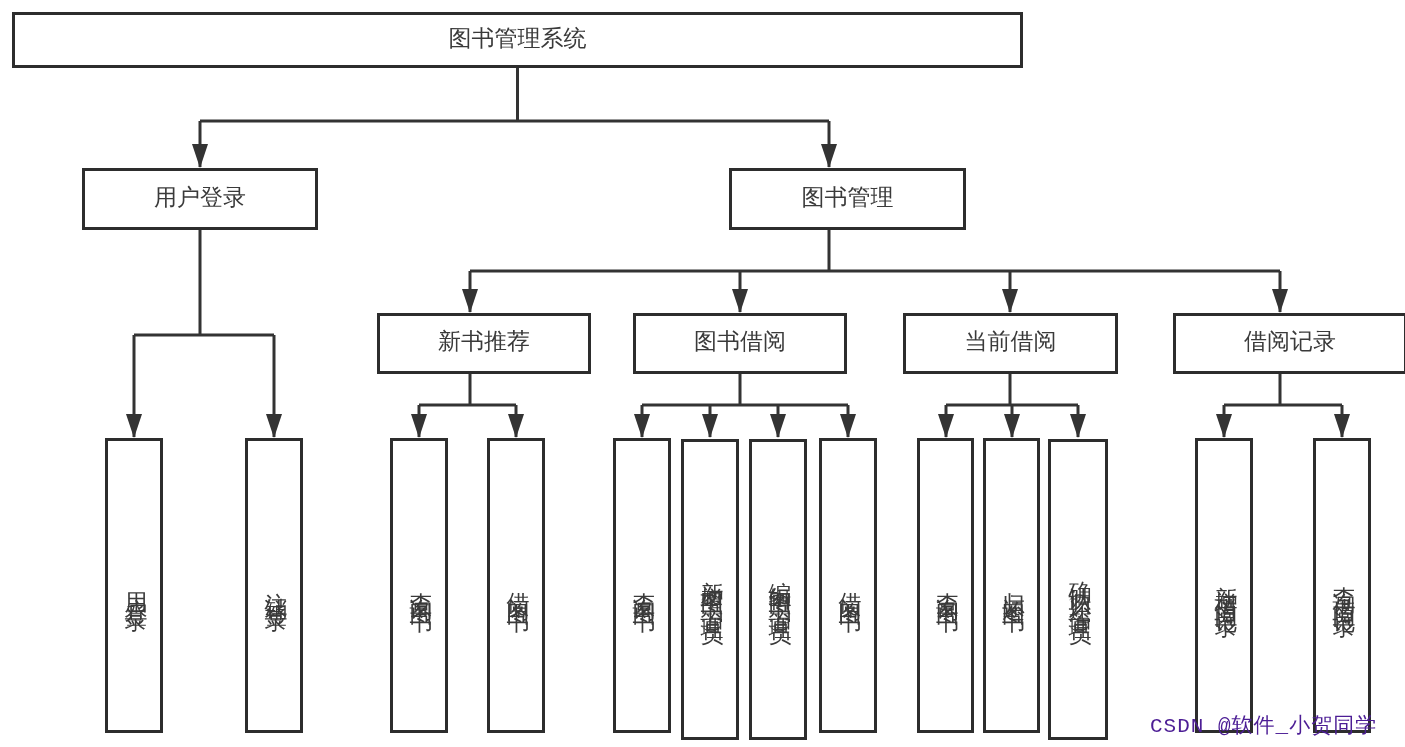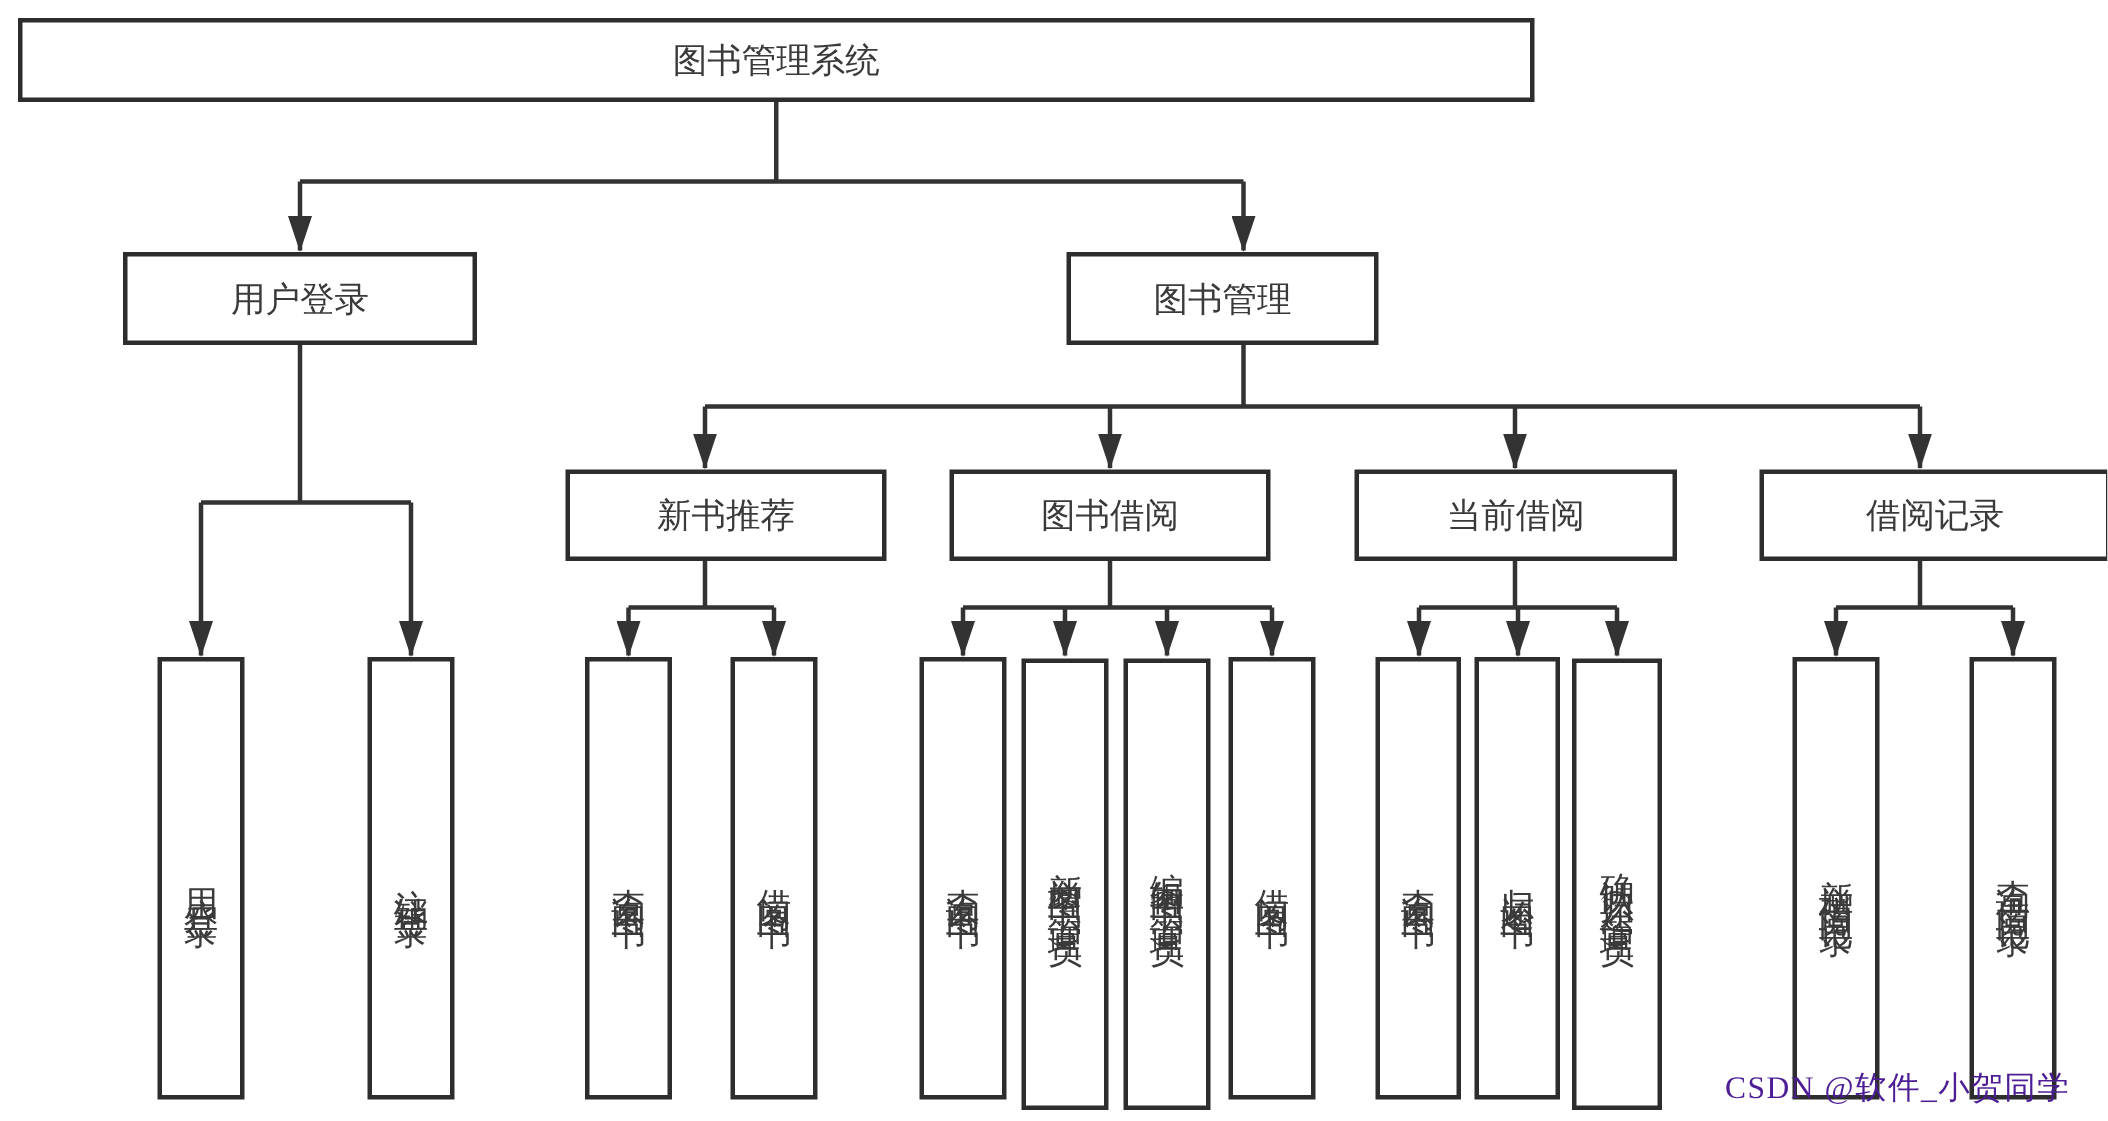--- a/index.html
+++ b/index.html
@@ -1,20 +1,20 @@
 <!DOCTYPE html>
 <html><head>
 <meta charset="utf-8">
 <style>
   html,body{margin:0;padding:0;background:#ffffff;}
   .canvas{
     position:relative;
     width:1405px;height:747px;
     background:#ffffff;
-    font-family:Liberation Serif, serif;
+    font-family:Liberation Mono, monospace;
     overflow:hidden;
   }
   .wires{position:absolute;left:0;top:0;width:1405px;height:747px;}
   .wires path,.wires line{stroke:#333333;stroke-width:3;fill:none;}
   .wires .head{fill:#333333;stroke:none;}
   .box{
     position:absolute;
     box-sizing:border-box;
     border:3px solid #2d2d2d;
     background:#ffffff;
@@ -81,21 +81,21 @@
     <line x1="1012" y1="405" x2="1012" y2="437" marker-end="url(#arrow)"></line>
     <line x1="1078" y1="405" x2="1078" y2="437" marker-end="url(#arrow)"></line>
 
     <line x1="1224" y1="405" x2="1224" y2="437" marker-end="url(#arrow)"></line>
     <line x1="1342" y1="405" x2="1342" y2="437" marker-end="url(#arrow)"></line>
   </svg>
 
   <div class="box" style="left:12px;top:12px;width:1011px;height:56px">图书管理系统</div>
 
   <div class="box" style="left:82px;top:168px;width:236px;height:62px">用户登录</div>
-  <div class="box" style="left:711px;top:168px;width:208px;height:62px">图书管理</div>
+  <div class="box" style="left:729px;top:168px;width:237px;height:62px">图书管理</div>
 
   <div class="box" style="left:377px;top:313px;width:214px;height:61px">新书推荐</div>
   <div class="box" style="left:633px;top:313px;width:214px;height:61px">图书借阅</div>
   <div class="box" style="left:903px;top:313px;width:215px;height:61px">当前借阅</div>
   <div class="box" style="left:1173px;top:313px;width:234px;height:61px">借阅记录</div>
 
   <div class="box v-box" style="left:105px;top:438px;width:58px;height:295px">
     <span>用户登录</span>
   </div>
   <div class="box v-box" style="left:245px;top:438px;width:58px;height:295px">

